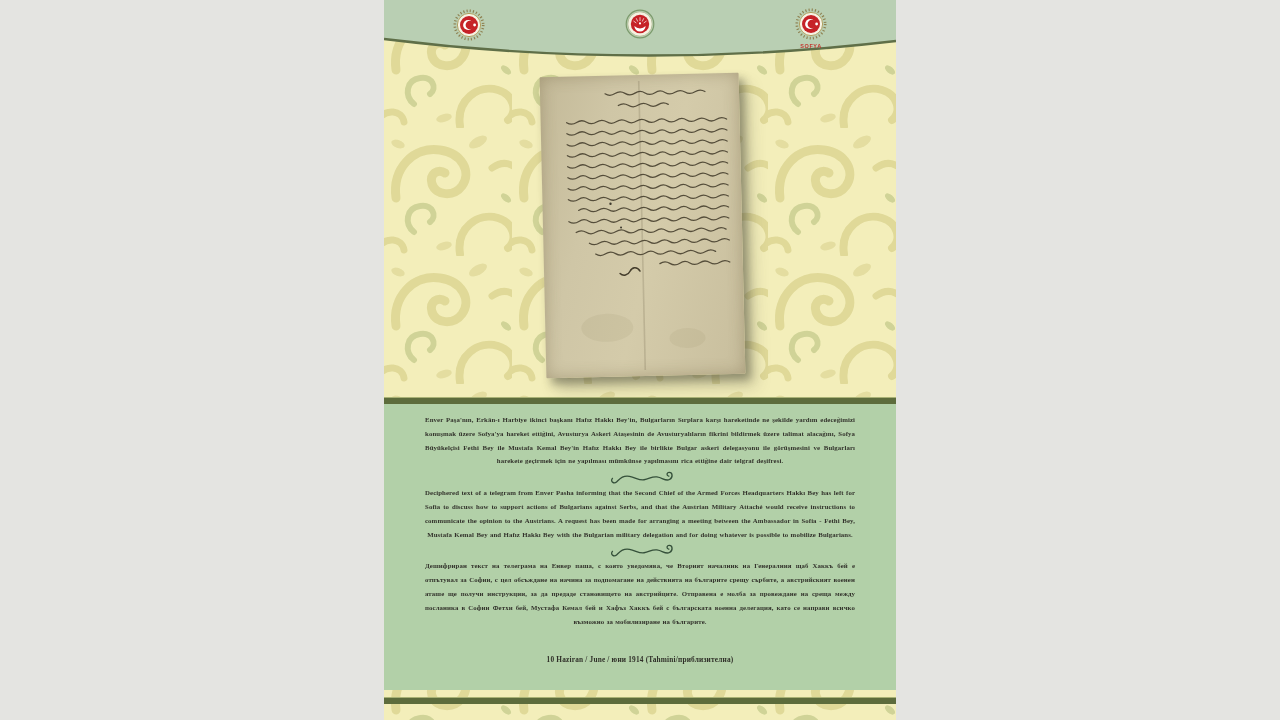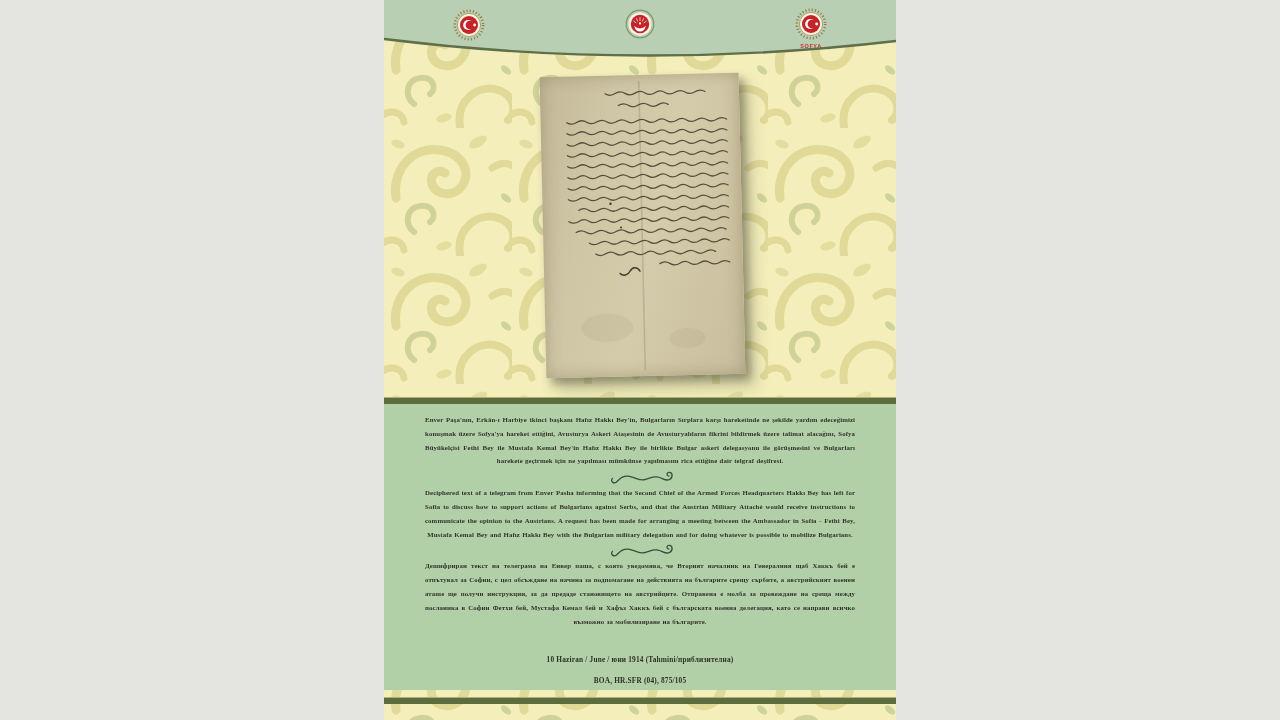--- a/index.html
+++ b/index.html
@@ -158,18 +158,17 @@
         <svg class="ornament" viewBox="0 0 74 18" aria-hidden="true">
           <path d="M6 10.5 c-2.8 3.4 1.6 6.6 4.6 4 c3.4-3 6.8-7.6 14.6-6.2 c7 1.3 10.6 4.6 16.4 3.8 c5.8-.8 8.6-4 14.4-3.2 c6.6.9 9.8 5.4 14.2 2.9 c4.4-2.5 3.4-8.3-.6-8 c-2.8.2-3 3.6-.2 4.3" fill="none" stroke="#35503a" stroke-width="1.5" stroke-linecap="round"></path>
         </svg>
         <p class="caption">Deciphered text of a telegram from Enver Pasha informing that the Second Chief of the Armed Forces Headquarters Hakkı Bey has left for Sofia to discuss how to support actions of Bulgarians against Serbs, and that the Austrian Military Attaché would receive instructions to communicate the opinion to the Austrians. A request has been made for arranging a meeting between the Ambassador in Sofia - Fethi Bey, Mustafa Kemal Bey and Hafız Hakkı Bey with the Bulgarian military delegation and for doing whatever is possible to mobilize Bulgarians.</p>
         <svg class="ornament" viewBox="0 0 74 18" aria-hidden="true">
           <path d="M6 10.5 c-2.8 3.4 1.6 6.6 4.6 4 c3.4-3 6.8-7.6 14.6-6.2 c7 1.3 10.6 4.6 16.4 3.8 c5.8-.8 8.6-4 14.4-3.2 c6.6.9 9.8 5.4 14.2 2.9 c4.4-2.5 3.4-8.3-.6-8 c-2.8.2-3 3.6-.2 4.3" fill="none" stroke="#35503a" stroke-width="1.5" stroke-linecap="round"></path>
         </svg>
         <p class="caption">Дешифриран текст на телеграма на Енвер паша, с която уведомява, че Вторият началник на Генералния щаб Хаккъ бей е отпътувал за Софии, с цел обсъждане на начина за подпомагане на действията на българите срещу сърбите, а австрийският военен аташе ще получи инструкции, за да предаде становището на австрийците. Отправена е молба за провеждане на среща между посланика в Софии Фетхи бей, Мустафа Кемал бей и Хафъз Хаккъ бей с българската военна делегация, като се направи всичко възможно за мобилизиране на българите.</p>
       </div>
       <div class="date-line">10 Haziran / June / юни 1914 (Tahmini/приблизителна)</div>
-      <div class="archive-ref">BOA, HR.SFR (04), 875/105</div>
     </section>
 
     <div class="bar bar-bottom"></div>
   </div>
 </div>
 
 </body></html>

